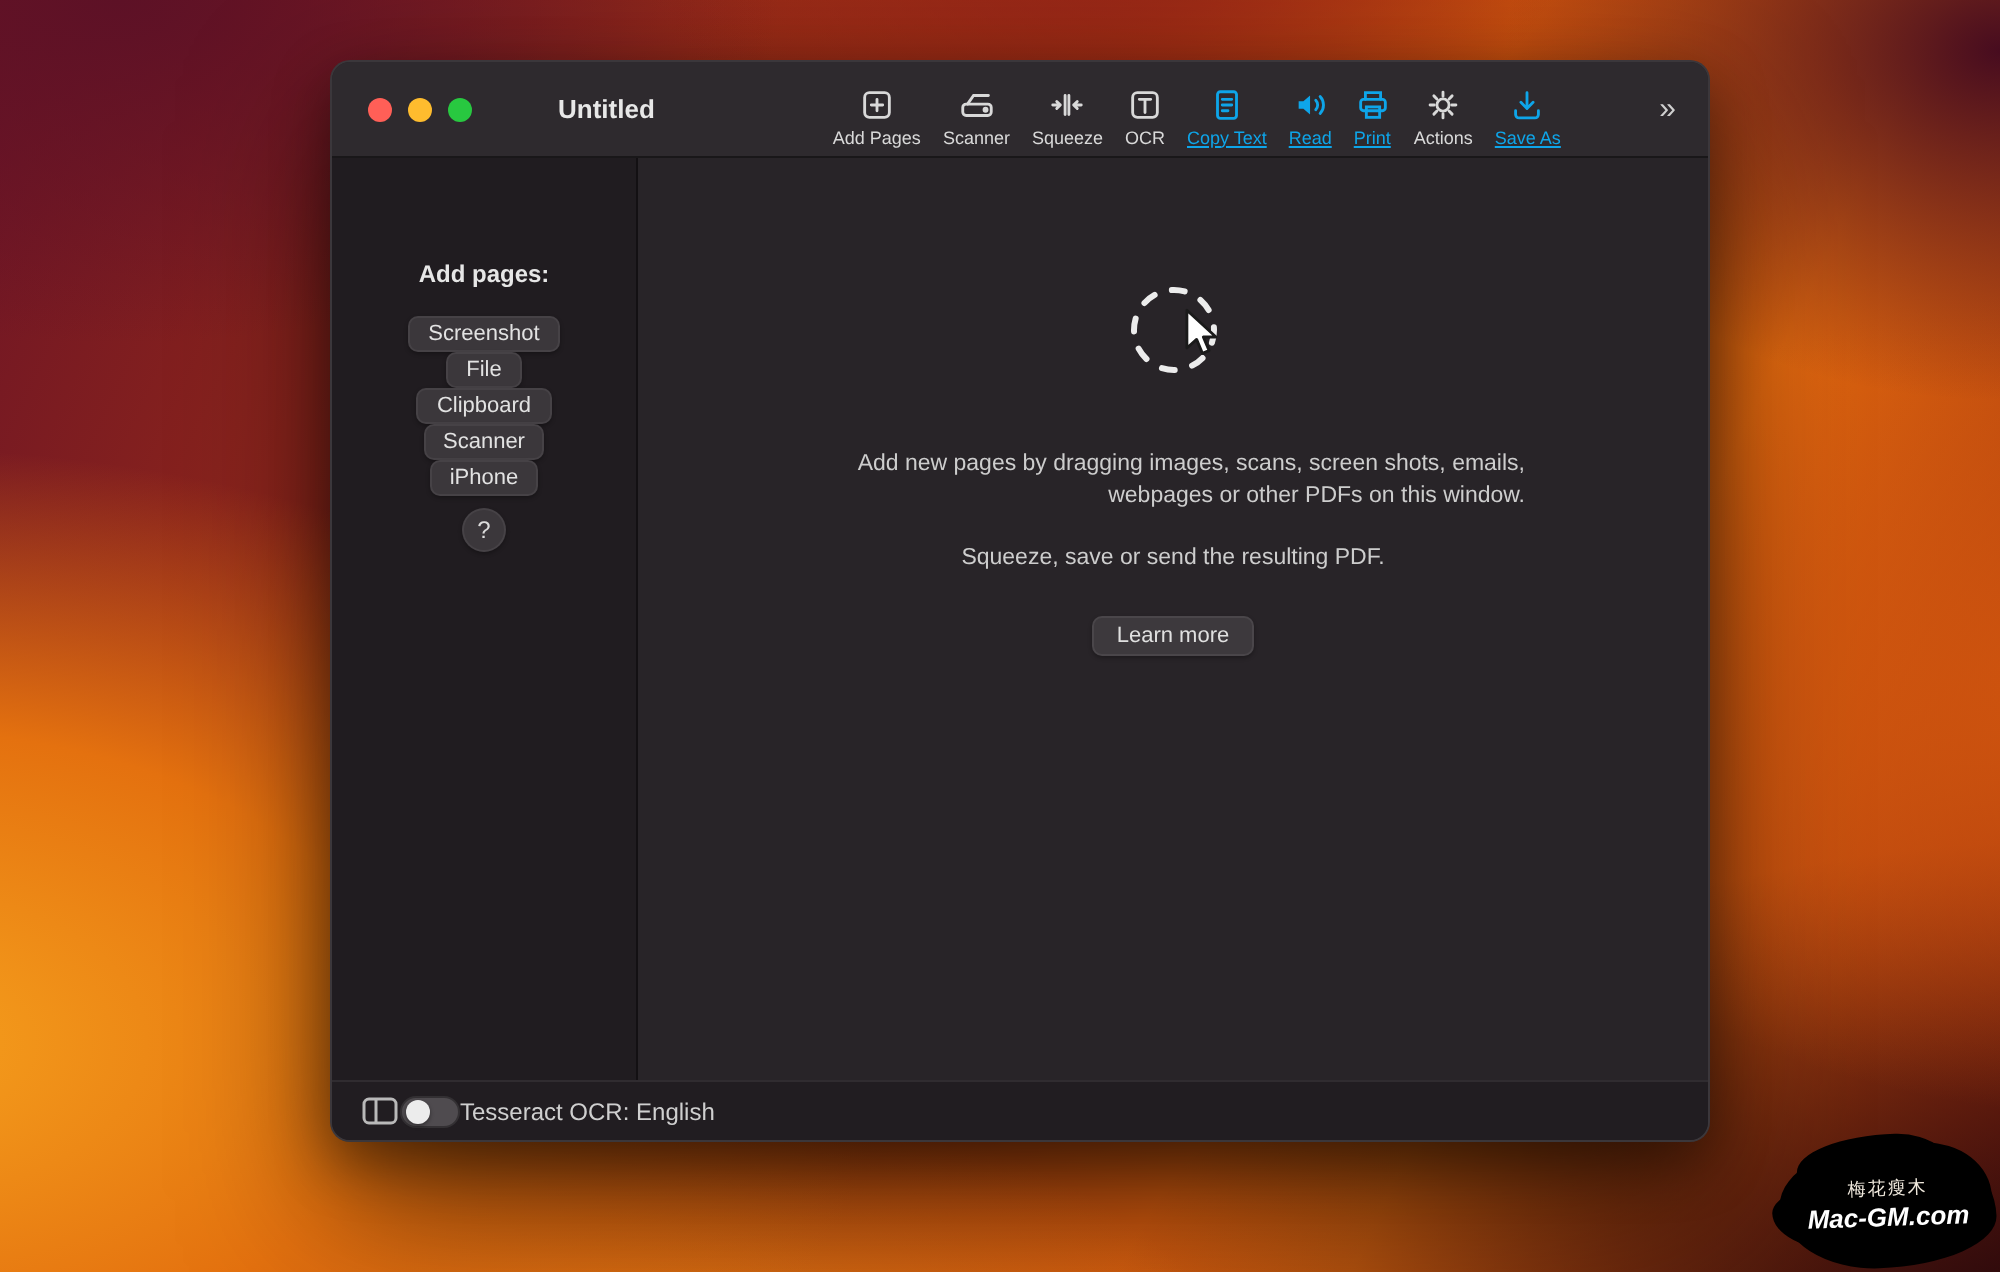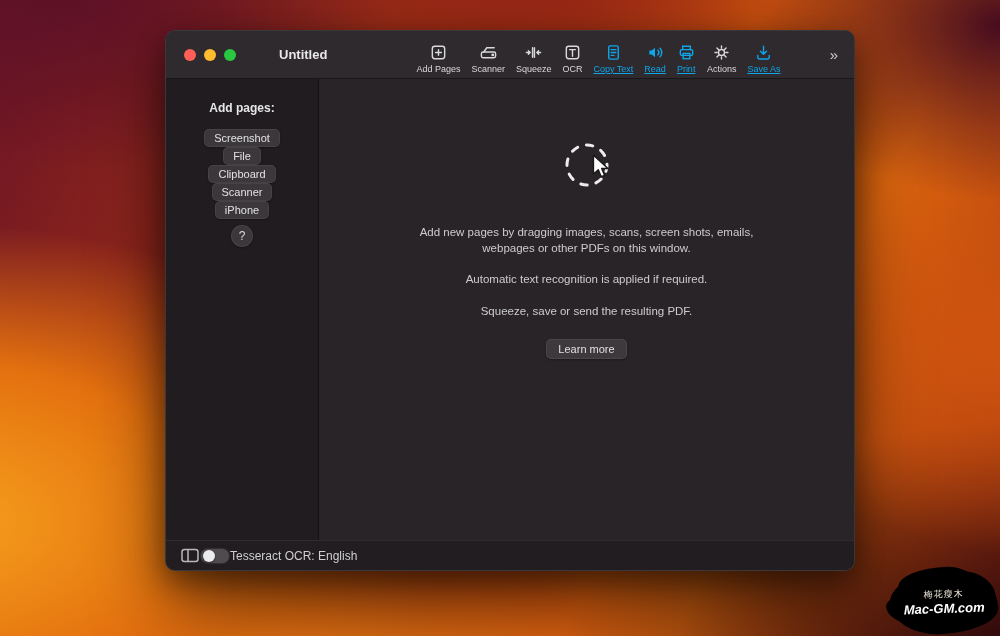--- a/index.html
+++ b/index.html
@@ -53,21 +53,21 @@
   .tb-label{font-size:9px;line-height:10px;white-space:nowrap;}
   .overflow{margin-left:auto;align-self:center;color:#cfcfcf;font-size:15px;padding:2px 6px;}
   
   .content{flex:1 1 auto;display:flex;min-height:0;}
   .sidebar{
     width:153px;flex:0 0 153px;background:#201c20;
     border-right:1px solid rgba(0,0,0,.4);box-sizing:border-box;
     display:flex;flex-direction:column;align-items:center;
     padding-top:22px;
   }
-  .sb-heading{font-size:12px;font-weight:bold;color:#e6e6e6;margin-bottom:14px;}
+  .sb-heading{font-size:12px;font-weight:bold;color:#e6e6e6;margin-bottom:14px;margin-top:29px;}
   .sb-btn{
     background:#3b373b;border:1px solid rgba(255,255,255,.06);
     border-radius:5px;padding:2px 9px;
     font-size:11px;color:#e2e2e2;box-shadow:0 1px 2px rgba(0,0,0,.3);
     cursor:default;
   }
   .sb-help{
     width:20px;height:20px;border-radius:50%;background:#3b373b;
     border:1px solid rgba(255,255,255,.06);
     display:flex;align-items:center;justify-content:center;
@@ -75,21 +75,21 @@
   }
   .main{
     flex:1 1 auto;background:#282428;
     display:flex;flex-direction:column;align-items:center;
     padding-top:62px;box-sizing:border-box;
   }
   .drop-target{position:relative;width:48px;height:48px;flex:0 0 auto;}
   .drop-target svg.circle{display:block;}
   .cursor-arrow{position:absolute;left:25px;top:12px;}
   .hint{
-    font-size:11.5px;line-height:1.35;color:#cdcdcd;text-align:center;
+    font-size:11.5px;line-height:1.35;color:#cdcdcd;text-align:right;
     max-width:352px;margin:0;
   }
   .hint1{margin-top:36px;}
   .hint2{margin-top:16px;}
   .hint3{margin-top:16px;}
   .learn-more{
     margin-top:20px;background:#3d393d;border:1px solid rgba(255,255,255,.07);
     border-radius:5px;padding:3px 11px;font-size:11px;color:#e0e0e0;
     box-shadow:0 1px 2px rgba(0,0,0,.3);cursor:default;
   }
@@ -245,21 +245,20 @@
         <div class="drop-target">
           <svg class="circle" width="48" height="48" viewBox="0 0 48 48">
             <circle cx="24" cy="24" r="20" fill="none" stroke="#ececec" stroke-width="3" stroke-linecap="round" stroke-dasharray="6.5 9"></circle>
           </svg>
           <svg class="cursor-arrow" width="26" height="28" viewBox="0 0 24 26">
             <path d="M5 2 L5 19.5 L9.5 15.5 L12.2 22 L15.3 20.7 L12.6 14.4 L18.5 14.4 Z" fill="#ffffff" stroke="#1a1a1a" stroke-width="1.3" stroke-linejoin="round"></path>
           </svg>
         </div>
 
         <p class="hint hint1">Add new pages by dragging images, scans, screen shots, emails, webpages or other PDFs on this window.</p>
-        <p class="hint hint2">Automatic text recognition is applied if required.</p>
         <p class="hint hint3">Squeeze, save or send the resulting PDF.</p>
 
         <button class="learn-more">Learn more</button>
       </main>
 
     </div>
 
     <div class="statusbar">
       <span class="sb-toggle-icon">
         <svg width="20" height="17" viewBox="0 0 20 17" fill="none" stroke="currentColor" stroke-width="1.5">

